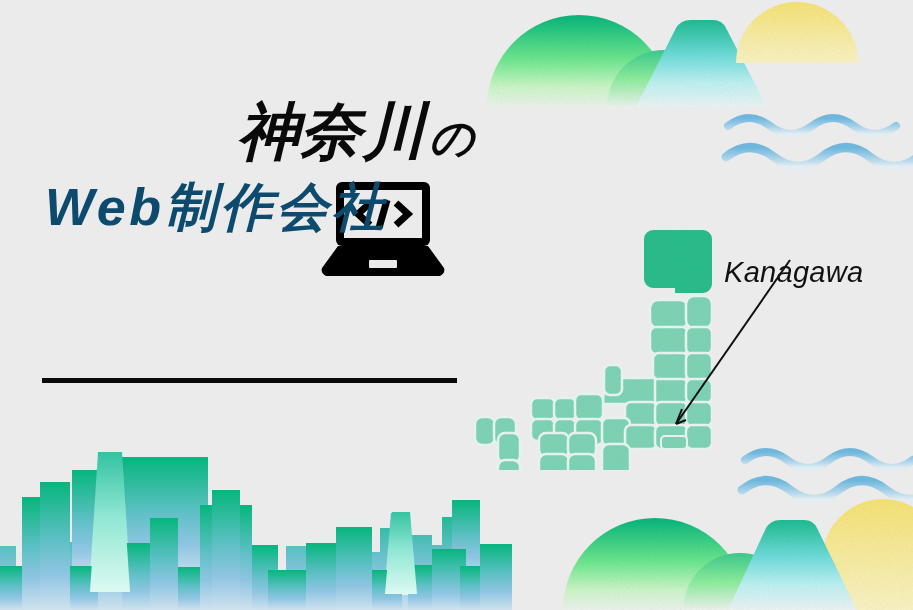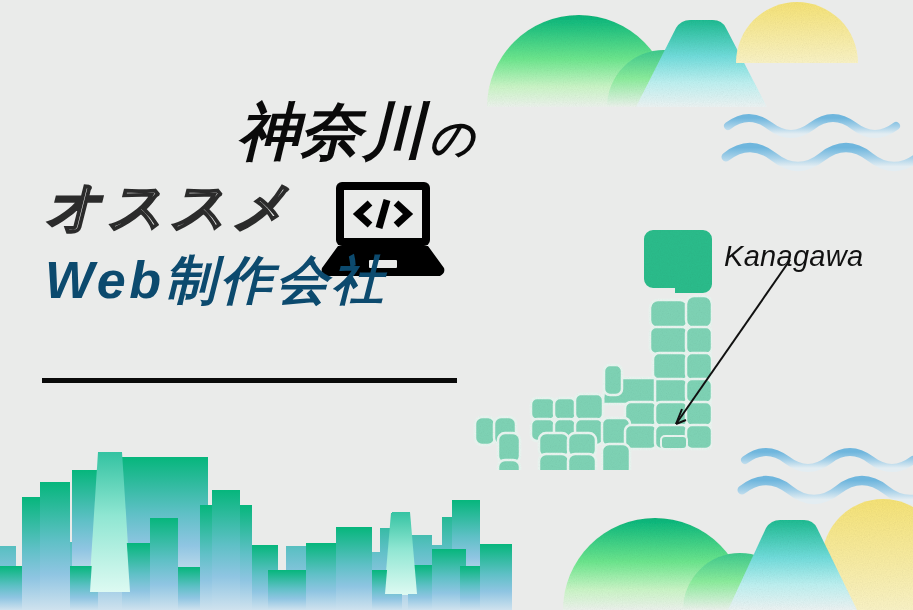--- a/index.html
+++ b/index.html
@@ -92,21 +92,21 @@
   .map-wrap {
     position: absolute;
     left: 465px;
     top: 220px;
     width: 260px;
     height: 250px;
   }
   .map-label {
     position: absolute;
     left: 724px;
-    top: 240px;
+    top: 256px;
     font-size: 29px;
     font-style: italic;
     font-weight: 400;
     color: #111111;
     letter-spacing: 0.01em;
     white-space: nowrap;
   }
   .leader {
     position: absolute;
     left: 660px;
@@ -355,18 +355,17 @@
         <path d="M69 20 L61 48"></path>
       </g>
 
       <path d="M20 66 L110 66 L126 88 a6 6 0 0 1 -6 8 L10 96 a6 6 0 0 1 -6 -8 Z" fill="#000000"></path>
       <rect x="51" y="80" width="28" height="8" rx="1" fill="#eaebea"></rect>
     </svg>
   </div>
 
   <div class="headline">
     <h1 class="line-1"><span>神奈川</span><span class="suffix">の</span></h1>
-    <div class="line-2">オススメ</div>
     <div class="line-3">Web制作会社</div>
   </div>
   <div class="rule"></div>
 
 </div>
 
 </body></html>

